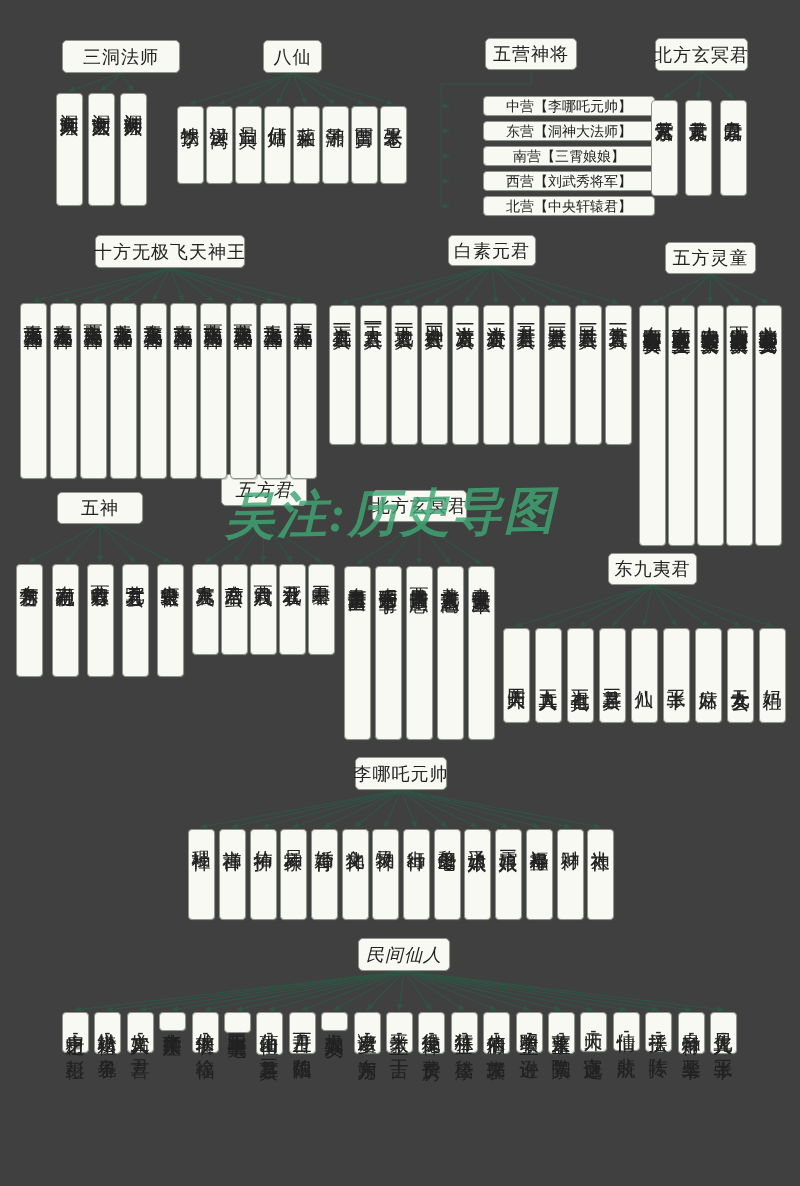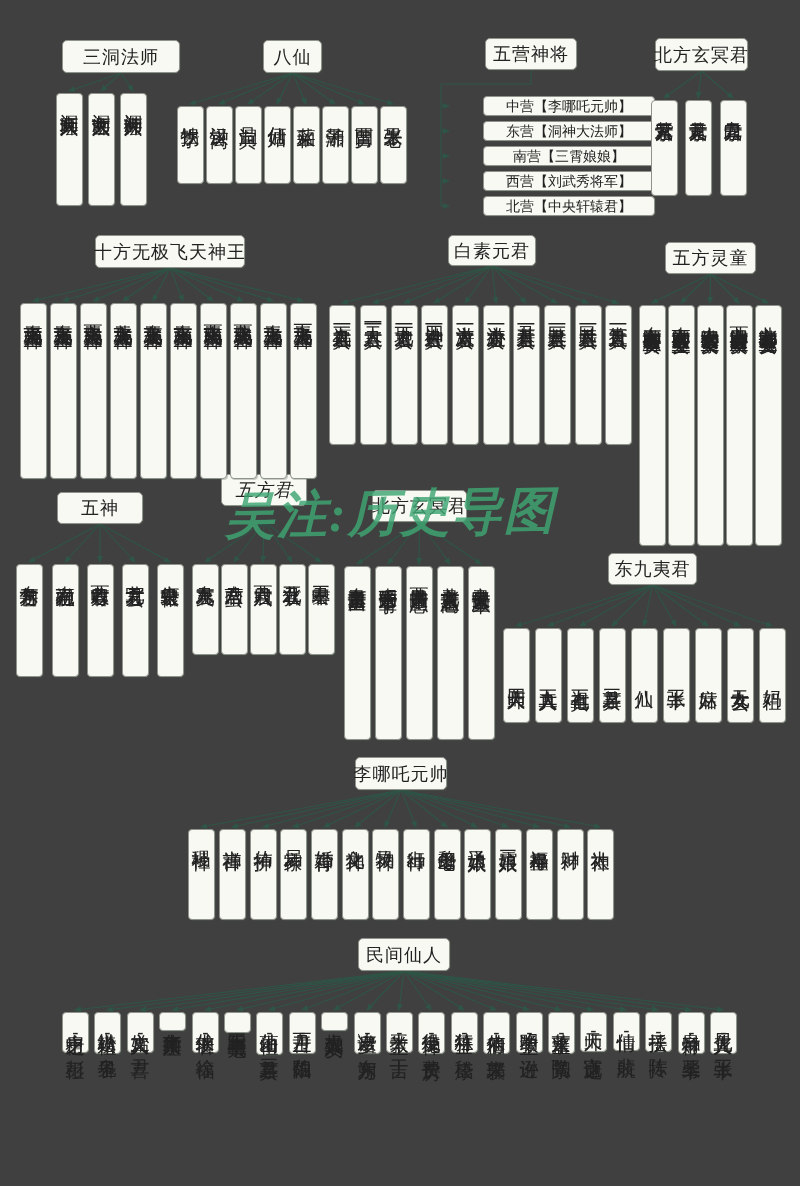--- a/index.html
+++ b/index.html
@@ -157,21 +157,21 @@
   <div class="node hnode" style="left: 485px; top: 38px; width: 92px; height: 32px;">五营神将</div>
   <div class="node hnode" style="left: 655px; top: 38px; width: 93px; height: 33px;">北方玄冥君</div>
   <div class="node hnode" style="left: 95px; top: 235px; width: 150px; height: 33px;">十方无极飞天神王</div>
   <div class="node hnode" style="left: 448px; top: 235px; width: 88px; height: 31px;">白素元君</div>
   <div class="node hnode" style="left: 665px; top: 242px; width: 91px; height: 32px;">五方灵童</div>
   <div class="node hnode" style="left: 57px; top: 492px; width: 86px; height: 32px;">五神</div>
   <div class="node hnode" style="left: 221px; top: 474px; width: 86px; height: 32px; font-style: italic;">五方君</div>
   <div class="node hnode" style="left: 372px; top: 490px; width: 95px; height: 32px;">北方玄冥君</div>
   <div class="node hnode" style="left: 608px; top: 553px; width: 89px; height: 32px;">东九夷君</div>
   <div class="node hnode" style="left: 355px; top: 757px; width: 92px; height: 33px;">李哪吒元帅</div>
-  <div class="node hnode" style="left: 358px; top: 938px; width: 92px; height: 33px;">民间仙人</div>
+  <div class="node hnode" style="left: 358px; top: 938px; width: 92px; height: 33px; font-style: italic;">民间仙人</div>
 
   <div class="watermark">吴注:历史导图</div>
 <div class="node vchild" style="left: 56px; top: 93px; height: 113px;">洞真大法师</div>
     <div class="node vchild" style="left: 88px; top: 93px; height: 113px;">洞玄大法师</div>
     <div class="node vchild" style="left: 120px; top: 93px; height: 113px;">洞神大法师</div>
     <div class="node vchild" style="left: 177px; top: 106px; height: 78px;">铁拐李</div>
     <div class="node vchild" style="left: 206px; top: 106px; height: 78px;">汉钟离</div>
     <div class="node vchild" style="left: 235px; top: 106px; height: 78px;">吕洞宾</div>
     <div class="node vchild" style="left: 264px; top: 106px; height: 78px;">何仙姑</div>
     <div class="node vchild" style="left: 293px; top: 106px; height: 78px;">蓝采和</div>

